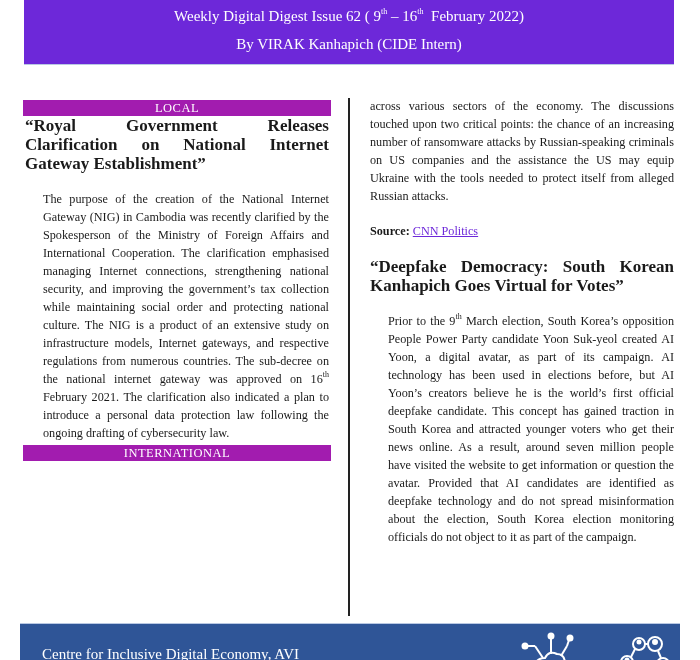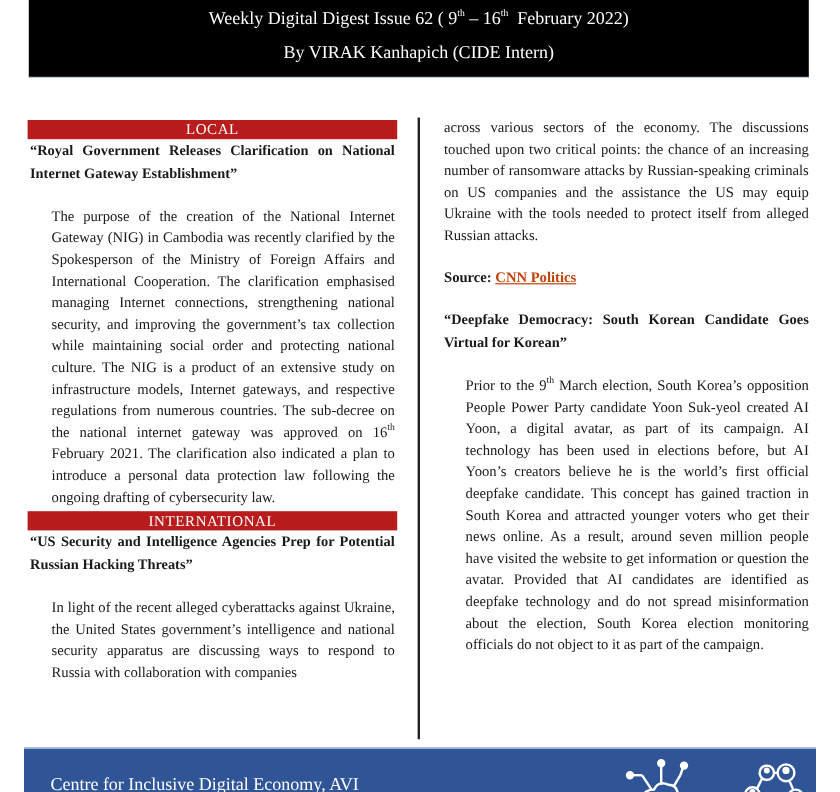--- a/index.html
+++ b/index.html
@@ -1,58 +1,56 @@
 <!DOCTYPE html>
 <html><head>
 <meta charset="utf-8">
 <style>
   html, body { margin:0; padding:0; background:#ffffff; }
   body { width:700px; height:660px; position:relative; overflow:hidden; font-family:"Liberation Serif","DejaVu Serif",serif; color:#1a1a1a; }
-  .header-band { position:absolute; left:24px; top:0; width:650px; height:64px; background:#000000; color:#fff; text-align:center; border-bottom:1px solid #b9c8e3; }
+  .header-band { position:absolute; left:24px; top:0; width:650px; height:64px; background:#6d28d9; color:#fff; text-align:center; border-bottom:1px solid #b9c8e3; }
   .header-band .line1 { position:absolute; left:0; right:0; top:8px; font-size:15px; }
   .header-band .line2 { position:absolute; left:0; right:0; top:36px; font-size:15px;text-align:center; }
   sup { font-size:8px; line-height:0; position:relative; top:-1px; vertical-align:super; }
   .col { position:absolute; font-size:12.2px; line-height:18px; text-align:justify; }
   .col-left { left:25px; top:100px; width:304px; }
   .col-right { left:370px; top:97px; width:304px; }
   .divider { position:absolute; left:348px; top:98px; width:2px; height:518px; background:#222; }
-  .section-bar { background:#b91c1c; color:#fff; text-align:center; font-size:12.5px; letter-spacing:0.5px; height:16px; line-height:16px; margin-left:-2px; margin-right:-2px; }
-  .headline { font-weight:bold; font-size:12px; line-height:19px; margin:0; text-align:justify; }
+  .section-bar { background:#a21caf; color:#fff; text-align:center; font-size:12.5px; letter-spacing:0.5px; height:16px; line-height:16px; margin-left:-2px; margin-right:-2px; }
+  .headline { font-weight:bold; font-size:17px; line-height:19px; margin:0; text-align:justify; }
   .body-text { margin:17px 0 0 18px; }
   .source { font-weight:bold; margin-top:17px; }
-  .source a { color:#c2410c; text-decoration:underline; font-weight:bold; }
+  .source a { color:#6d28d9; text-decoration:underline; font-weight:normal; }
   .footer-band { position:absolute; left:20px; top:623px; width:660px; height:50px; background:#2f5597; border-top:1px solid #b9c8e3; }
   .footer-text { position:absolute; left:22px; top:22px; color:#fff; font-size:15px; white-space:nowrap; }
   .footer-icons { position:absolute; left:495px; top:6px; }
 </style>
 </head>
 <body>
 
 <div class="header-band">
   <div class="line1"><span>Weekly Digital Digest Issue 62 ( 9</span><sup>th</sup><span> – 16</span><sup>th</sup><span style="white-space:pre">  February 2022)</span></div>
   <div class="line2">By VIRAK Kanhapich (CIDE Intern)</div>
 </div>
 
 <div class="col col-left">
   <div class="section-bar">LOCAL</div>
   <p class="headline">“Royal Government Releases Clarification on National Internet Gateway Establishment”</p>
   <p class="body-text"><span>The purpose of the creation of the National Internet Gateway (NIG) in Cambodia was recently clarified by the Spokesperson of the Ministry of Foreign Affairs and International Cooperation. The clarification emphasised managing Internet connections, strengthening national security, and improving the government’s tax collection while maintaining social order and protecting national culture. The NIG is a product of an extensive study on infrastructure models, Internet gateways, and respective regulations from numerous countries. The sub-decree on the national internet gateway was approved on 16</span><sup>th</sup><span> February 2021. The clarification also indicated a plan to introduce a personal data protection law following the ongoing drafting of cybersecurity law.</span></p>
 
   <div class="section-bar" style="margin-top:3px">INTERNATIONAL</div>
-  <p class="headline">“US Security and Intelligence Agencies Prep for Potential Russian Hacking Threats”</p>
-  <p class="body-text">In light of the recent alleged cyberattacks against Ukraine, the United States government’s intelligence and national security apparatus are discussing ways to respond to Russia with collaboration with companies</p>
 </div>
 
 <div class="divider"></div>
 
 <div class="col col-right">
   <p style="margin:0">across various sectors of the economy. The discussions touched upon two critical points: the chance of an increasing number of ransomware attacks by Russian-speaking criminals on US companies and the assistance the US may equip Ukraine with the tools needed to protect itself from alleged Russian attacks.</p>
   <div class="source"><span>Source: </span><a href="#">CNN Politics</a></div>
 
-  <p class="headline" style="margin-top:17px">“Deepfake Democracy: South Korean Candidate Goes Virtual for Korean”</p>
+  <p class="headline" style="margin-top:17px">“Deepfake Democracy: South Korean Kanhapich Goes Virtual for Votes”</p>
   <p class="body-text"><span>Prior to the 9</span><sup>th</sup><span> March election, South Korea’s opposition People Power Party candidate Yoon Suk-yeol created AI Yoon, a digital avatar, as part of its campaign. AI technology has been used in elections before, but AI Yoon’s creators believe he is the world’s first official deepfake candidate. This concept has gained traction in South Korea and attracted younger voters who get their news online. As a result, around seven million people have visited the website to get information or question the avatar. Provided that AI candidates are identified as deepfake technology and do not spread misinformation about the election, South Korea election monitoring officials do not object to it as part of the campaign.</span></p>
 </div>
 
 <div class="footer-band">
   <div class="footer-text">Centre for Inclusive Digital Economy, AVI</div>
   <div class="footer-icons">
     <svg width="160" height="40" viewBox="0 0 160 40">
       <g stroke="#fff" stroke-width="2" fill="none">
         <path d="M20 38 q0 -10 10 -10 q4 -8 12 -4 q8 0 8 10"></path>
         <line x1="36" y1="24" x2="36" y2="8"></line>

